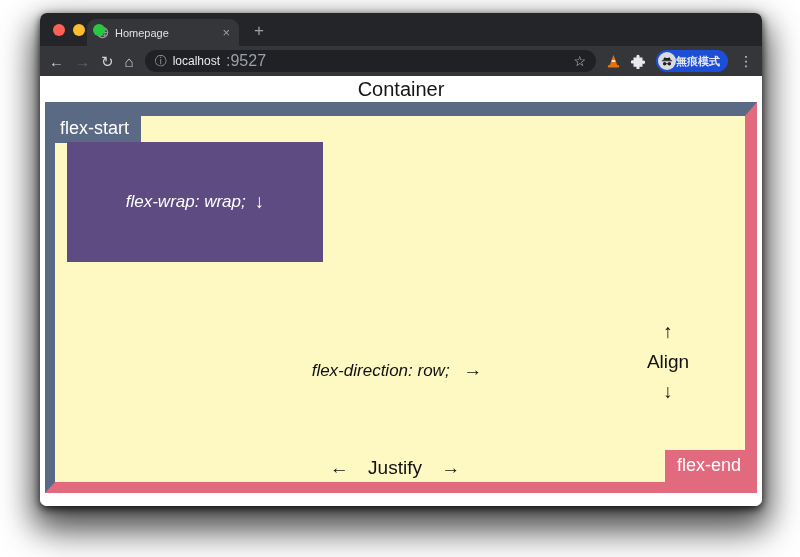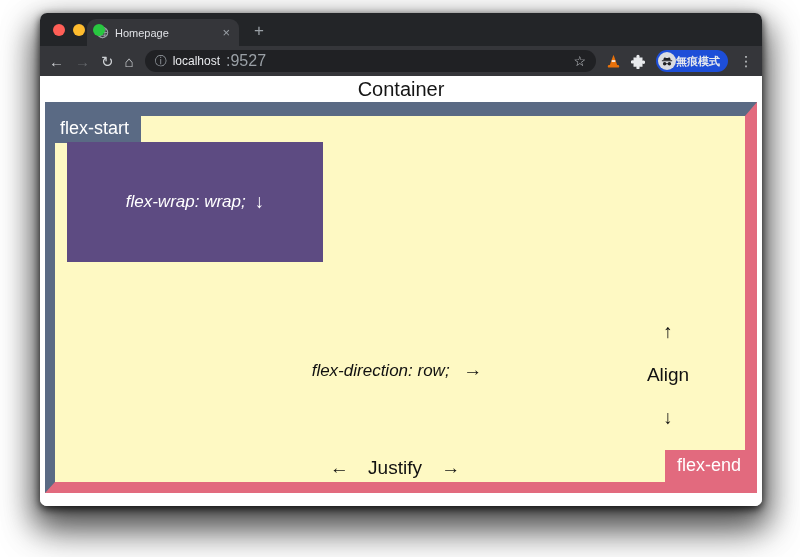--- a/index.html
+++ b/index.html
@@ -67,21 +67,21 @@
   }
   .box-item {
     position:absolute; left:12px; top:188px; width:133px; height:127px;
     background:var(--red,#da0c0c); color:#fff; display:flex; align-items:center; justify-content:center;
     font-size:35px;
   }
   .arrow-inline { font-style:normal; font-weight:bold; margin-left:9px; font-size:19px; }
   .dir-note { position:absolute; left:342px; top:243px; transform:translateX(-50%); font-style:italic; font-size:17px; white-space:nowrap; color:#111; }
   .align-note { position:absolute; left:613px; top:203px; transform:translateX(-50%); text-align:center; color:#111; }
   .align-note .ar { display:block; font-size:19px; font-weight:bold; line-height:26px; }
-  .align-note .word { display:block; font-size:19px; line-height:28px; margin:16px 0; }
+  .align-note .word { display:block; font-size:19px; line-height:28px; margin:3px 0; }
   .justify-note { position:absolute; left:340px; top:341px; transform:translateX(-50%); font-size:19px; white-space:nowrap; color:#111; }
   .justify-note .jar { font-weight:bold; }
   .justify-note .word { margin:0 14px; }
 </style>
 </head>
 <body>
 
 <div class="screen">
   <div class="window">
 

